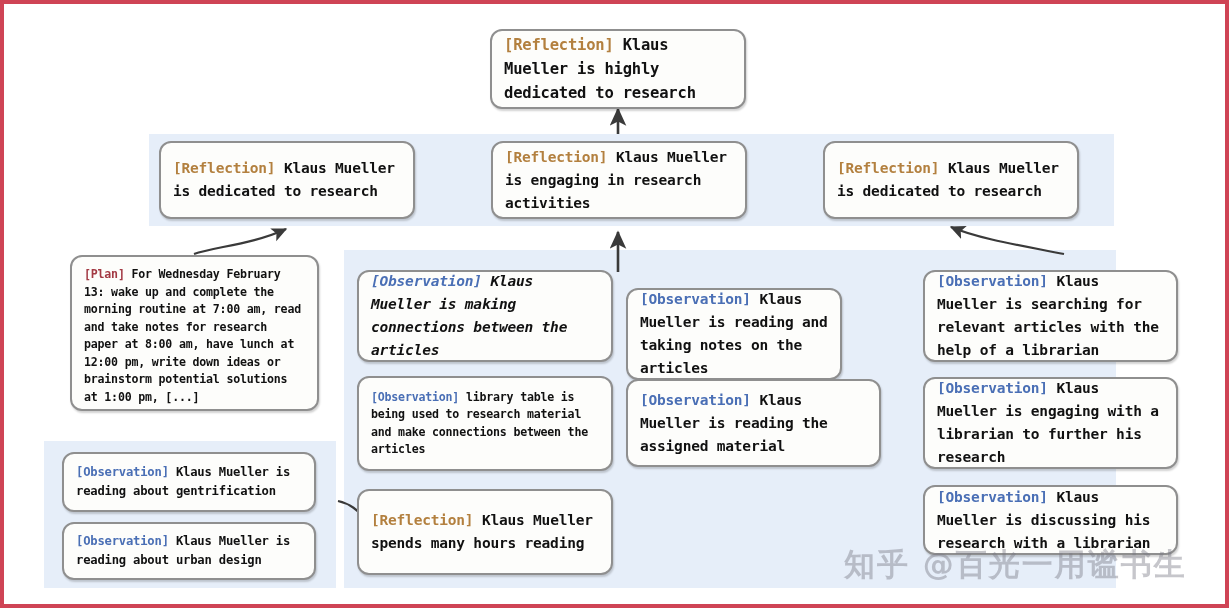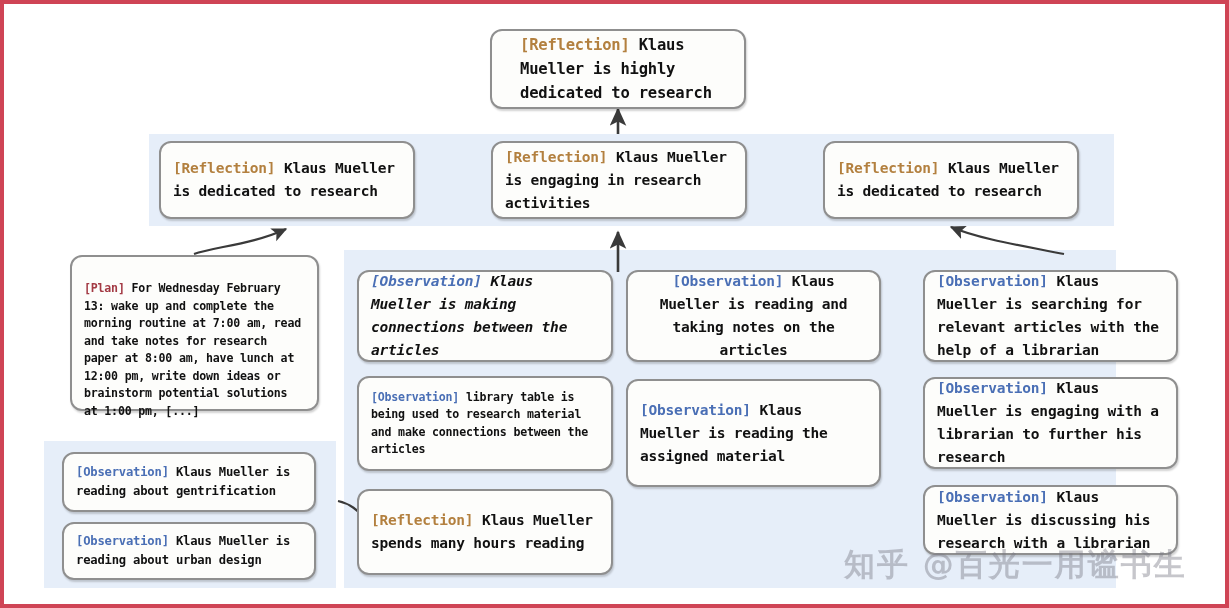--- a/index.html
+++ b/index.html
@@ -55,21 +55,21 @@
     padding: 0 12px;
     width: 100%;
     box-sizing: border-box;
     white-space: pre-wrap;
     word-break: normal;
   }
   .tag-reflection { color: #b3803f; font-weight: bold; }
   .tag-observation { color: #4a6fb5; font-weight: bold; }
   .tag-plan { color: #a33a44; font-weight: bold; }
 
-  .f15 { font-size: 15.5px; line-height: 24px; padding-left: 16px; }
+  .f15 { font-size: 15.5px; line-height: 24px; }
   .f14 { font-size: 14.5px; line-height: 23px; }
   .f13 { font-size: 13px; line-height: 20px; }
   .f12 { font-size: 12.2px; line-height: 19px; }
   .f115 { font-size: 11.6px; line-height: 17.5px; }
 
   
   .watermark {
     position: absolute;
     z-index: 5;
     color: rgba(120,120,130,0.42);
@@ -115,45 +115,45 @@
   <div class="node f14" style="left:155px; top:137px; width:256px; height:78px;">
     <div class="txt"><span class="tag-reflection">[Reflection]</span><span> Klaus Mueller is dedicated to research</span></div>
   </div>
   <div class="node f14" style="left:487px; top:137px; width:256px; height:78px;">
     <div class="txt"><span class="tag-reflection">[Reflection]</span><span> Klaus Mueller is engaging in research activities</span></div>
   </div>
   <div class="node f14" style="left:819px; top:137px; width:256px; height:78px;">
     <div class="txt"><span class="tag-reflection">[Reflection]</span><span> Klaus Mueller is dedicated to research</span></div>
   </div>
 
-  <div class="node f115" style="left:66px; top:251px; width:249px; height:156px; align-items:flex-start; padding-top:23px;">
+  <div class="node f115" style="left:66px; top:251px; width:249px; height:156px; align-items:flex-start; padding-top:9px;">
     <div class="txt"><span class="tag-plan">[Plan]</span><span> For Wednesday February 13: wake up and complete the morning routine at 7:00 am, read and take notes for research paper at 8:00 am, have lunch at 12:00 pm, write down ideas or brainstorm potential solutions at 1:00 pm, [...]</span></div>
   </div>
 
   <div class="node f12" style="left:58px; top:448px; width:254px; height:60px;">
     <div class="txt"><span class="tag-observation">[Observation]</span><span> Klaus Mueller is reading about gentrification</span></div>
   </div>
   <div class="node f12" style="left:58px; top:518px; width:254px; height:58px;">
     <div class="txt"><span class="tag-observation">[Observation]</span><span> Klaus Mueller is reading about urban design</span></div>
   </div>
 
   <div class="node f14" style="left:353px; top:266px; width:256px; height:92px;font-style:italic;">
     <div class="txt"><span class="tag-observation">[Observation]</span><span> Klaus Mueller is making connections between the articles</span></div>
   </div>
   <div class="node f115" style="left:353px; top:372px; width:256px; height:95px;">
     <div class="txt"><span class="tag-observation">[Observation]</span><span> library table is being used to research material and make connections between the articles</span></div>
   </div>
   <div class="node f14" style="left:353px; top:485px; width:256px; height:86px;">
     <div class="txt"><span class="tag-reflection">[Reflection]</span><span> Klaus Mueller spends many hours reading</span></div>
   </div>
 
-  <div class="node f14" style="left:622px; top:266px; width:255px; height:92px;text-align:center;">
+  <div class="node f14" style="left:622px; top:284px; width:216px; height:92px;">
     <div class="txt"><span class="tag-observation">[Observation]</span><span> Klaus Mueller is reading and taking notes on the articles</span></div>
   </div>
-  <div class="node f14" style="left:622px; top:375px; width:255px; height:108px;">
+  <div class="node f14" style="left:622px; top:375px; width:255px; height:88px;">
     <div class="txt"><span class="tag-observation">[Observation]</span><span> Klaus Mueller is reading the assigned material</span></div>
   </div>
 
   <div class="node f14" style="left:919px; top:266px; width:255px; height:92px;">
     <div class="txt"><span class="tag-observation">[Observation]</span><span> Klaus Mueller is searching for relevant articles with the help of a librarian</span></div>
   </div>
   <div class="node f14" style="left:919px; top:373px; width:255px; height:92px;">
     <div class="txt"><span class="tag-observation">[Observation]</span><span> Klaus Mueller is engaging with a librarian to further his research</span></div>
   </div>
   <div class="node f14" style="left:919px; top:481px; width:255px; height:70px;">

